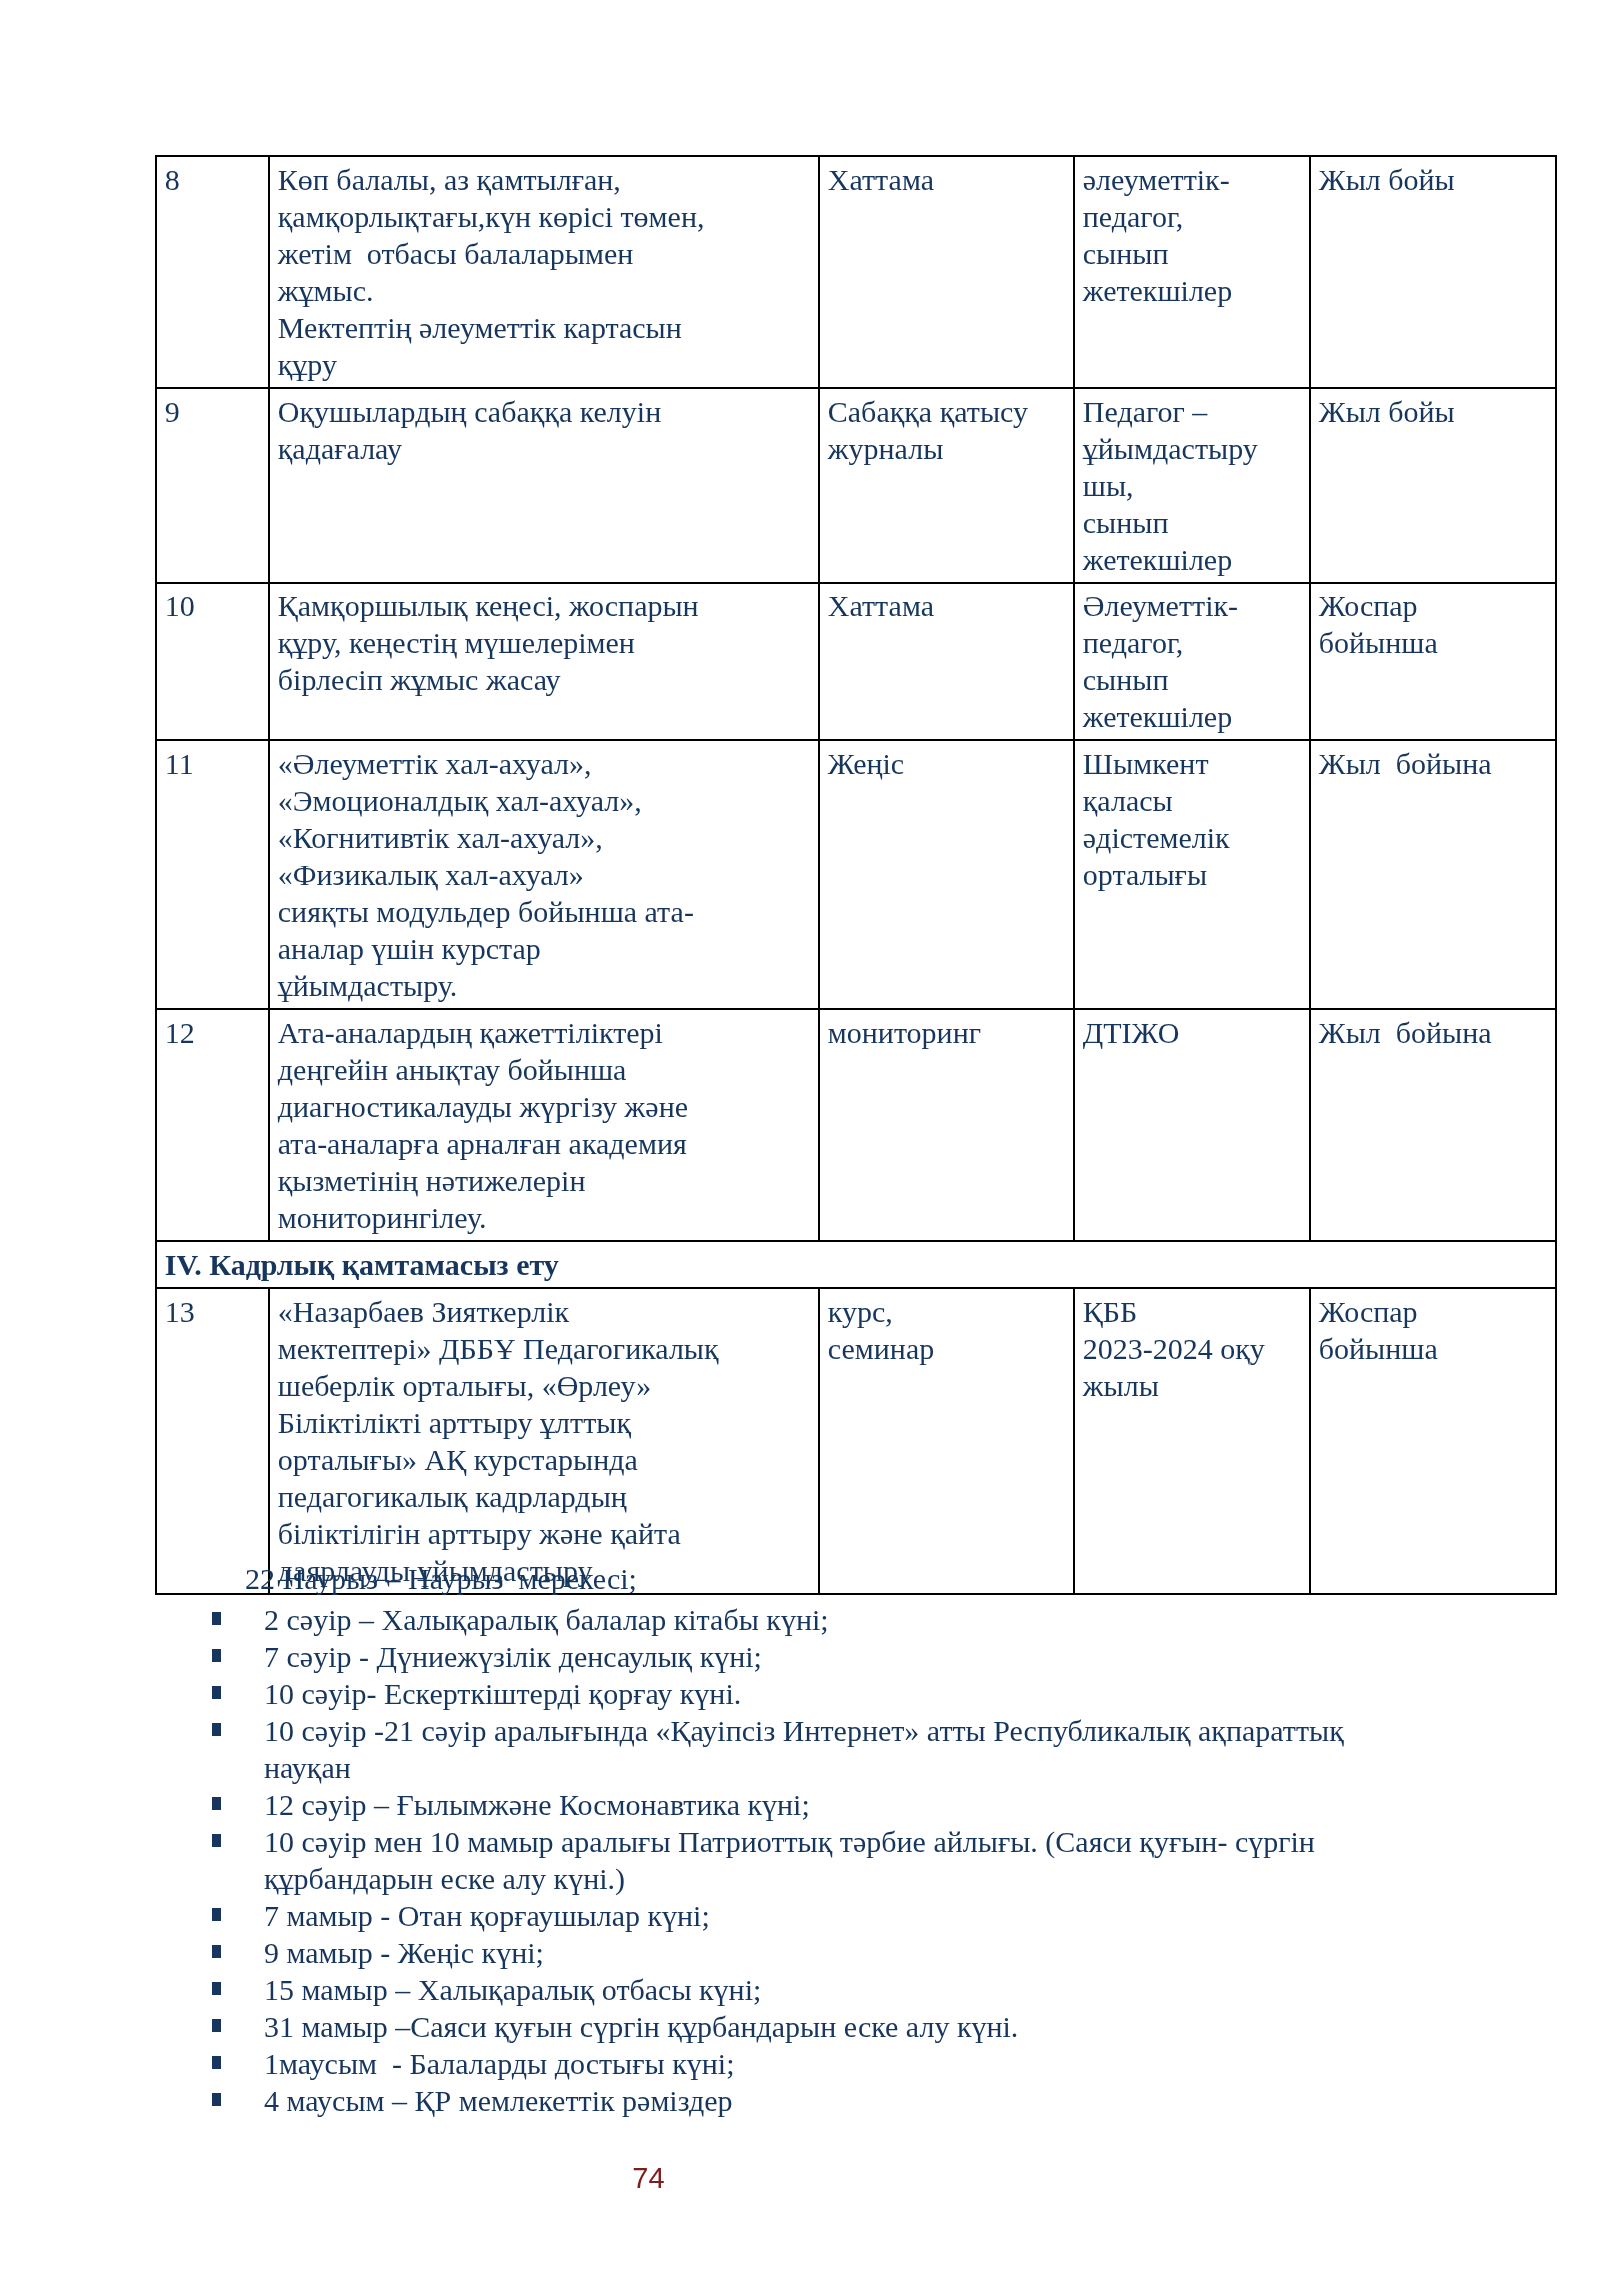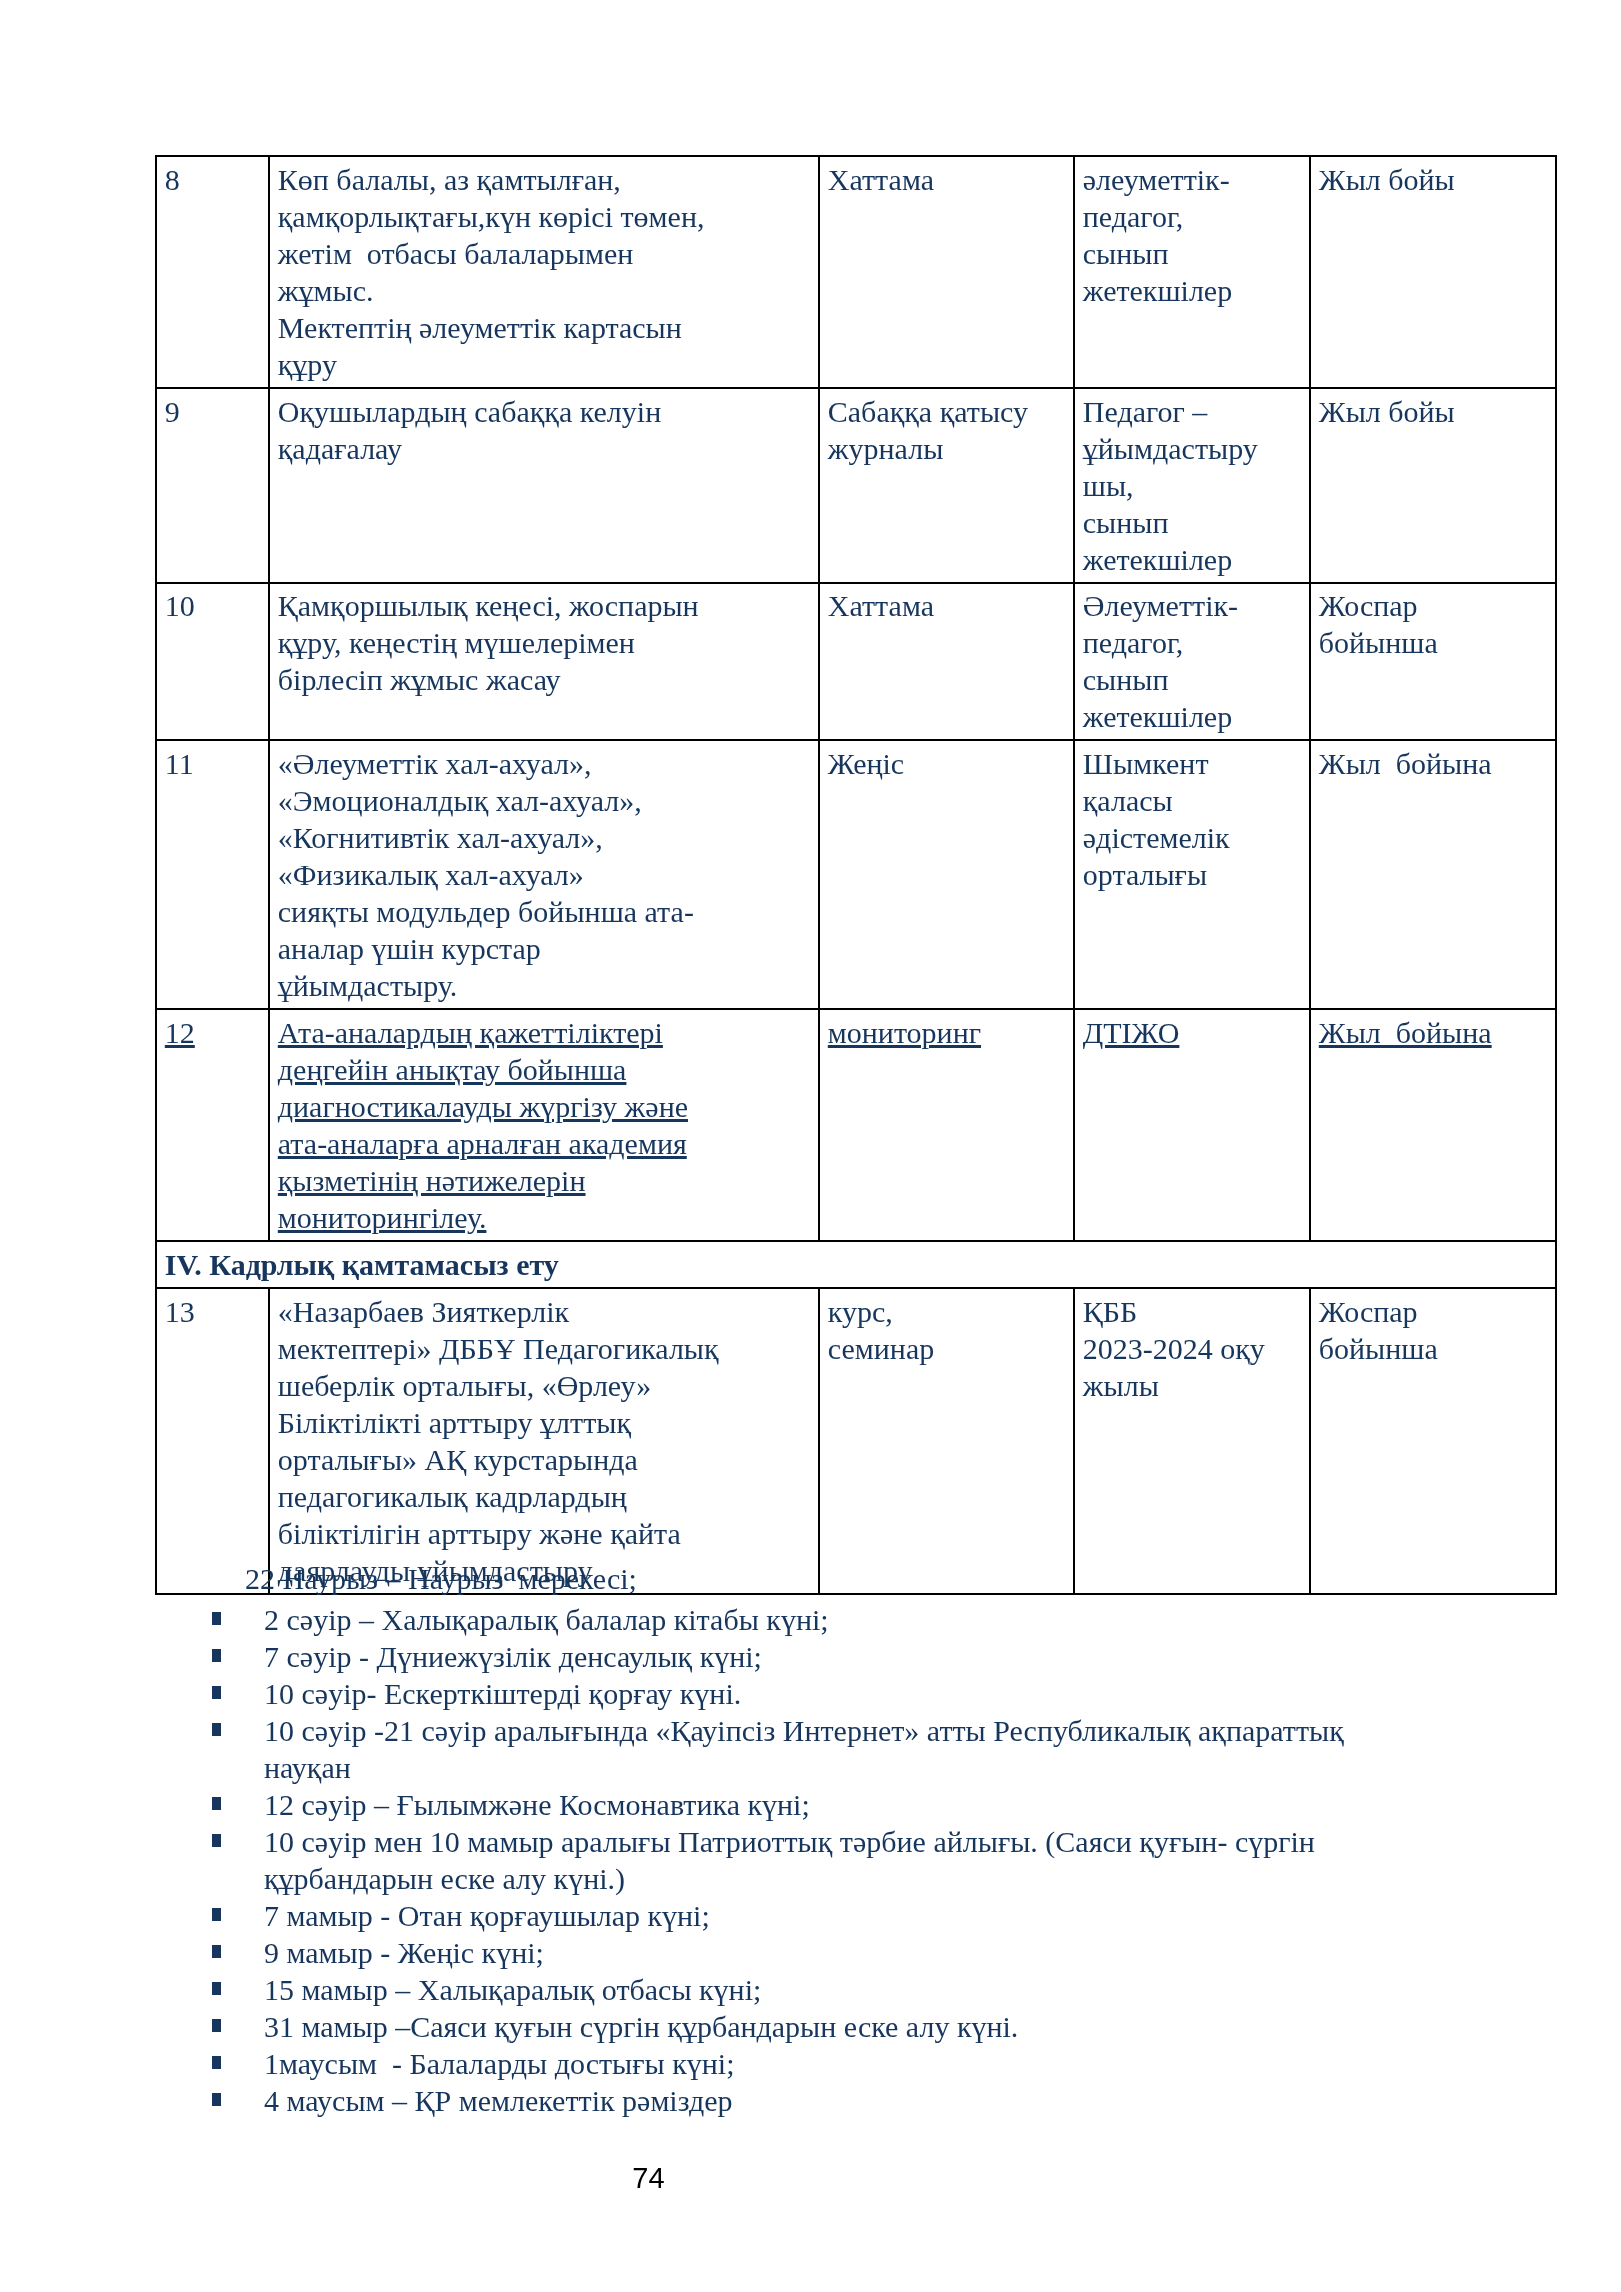--- a/index.html
+++ b/index.html
@@ -18,41 +18,41 @@
     padding:3.9px 7.8px 3.9px 7.8px;
     font-size:30px; line-height:37px;
     white-space:pre-wrap; word-wrap:break-word;
   }
   td.c-num  { padding-left:19.6px; }
   td.c-desc { padding-left:15.7px; }
   tr.r8  { height:229px; }
   tr.r9  { height:189px; }
   tr.r10 { height:146px; }
   tr.r11 { height:255px; }
-  tr.r12 { height:180px;text-decoration:underline; }
+  tr.r12 { height:180px; }
   tr.rsec{ height:47px;border-radius:13px; }
   tr.r13 { height:280px; }
   td.section { font-weight:bold; padding:2.9px 7.8px 2.9px 9.8px; }
   .events { position:absolute; left:0; top:1560px; width:1451px; }
   .events .intro {
     margin:0 0 0 245px; font-size:30px; line-height:37px; white-space:pre-wrap;
   }
   ul.event-list { list-style:none; margin:4px; padding:0; }
   ul.event-list li {
     position:relative; margin-left:208px; margin-right:59px; padding-left:52px;
     font-size:30px; line-height:37px; white-space:pre-wrap;
   }
   .sq {
     position:absolute; left:0; top:10.8px; width:8.8px; height:13.7px;
     background:#17365d; display:inline-block;
   }
   .page-number {
     position:absolute; left:0; top:2162px; width:1297px; text-align:center;
     font-family:"Liberation Sans","DejaVu Sans",sans-serif;
-    font-size:29px; color:#000000;
+    font-size:29px; color:#7f1d1d;
   }
 </style>
 </head>
 <body>
 
 <div class="page">
 
   <table class="plan">
     <colgroup>
       <col style="width:113px">

